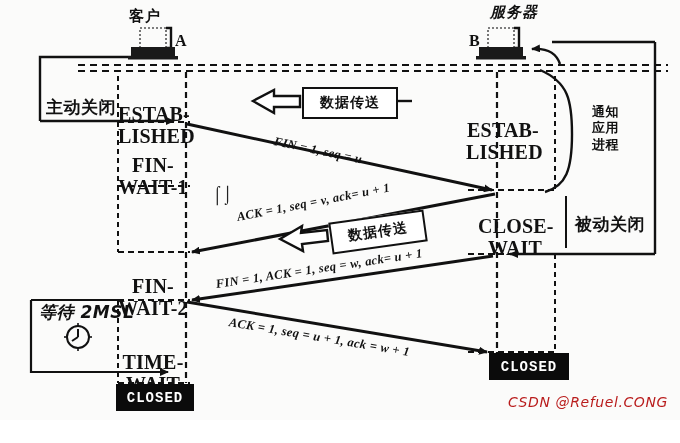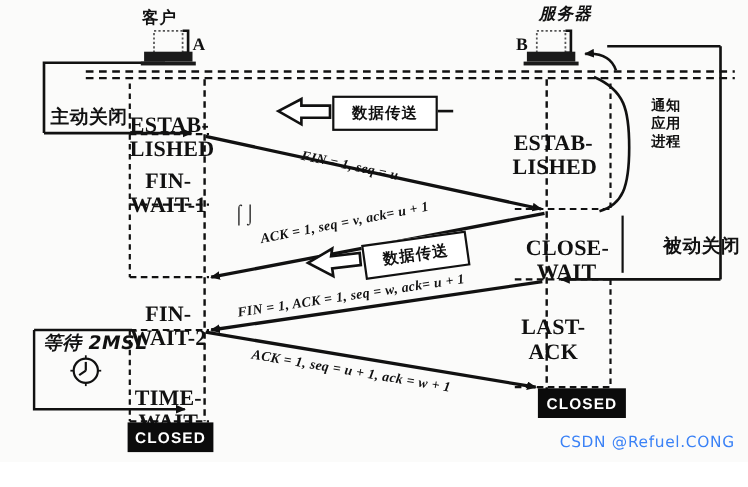--- a/index.html
+++ b/index.html
@@ -55,21 +55,21 @@
     font-size: 13px;
     font-weight: 700;
     letter-spacing: 0.5px;
     line-height: 1.25;
   }
   
   .closed-box {
     position: absolute;
     background: #0b0b0b;
     color: #ffffff;
-    font-family: Liberation Sans, sans-serif;
+    font-family: Liberation Mono, monospace;
     font-size: 14px;
     font-weight: 700;
     letter-spacing: 1px;
     display: flex;
     align-items: center;
     justify-content: center;
   }
   
   .datbox {
     position: absolute;
@@ -94,22 +94,23 @@
     white-space: nowrap;
     transform-origin: 0 50%;
     letter-spacing: 0.3px;
   }
   .watermark {
     position: absolute;
     right: 12px;
     bottom: 10px;
     font-family: "DejaVu Sans", "Liberation Sans", sans-serif;
     font-size: 14px;
-    color: #3b82f6;
+    color: #b91c1c;
     letter-spacing: 0.6px;
+    font-style: italic;
   }
   svg.layer {
     position: absolute;
     left: 0;
     top: 0;
     width: 680px;
     height: 443px;
   }
   .ibar {
     position: absolute;
@@ -243,31 +244,30 @@
   <div class="lbl host-cap" style="left:490px; top:4px;font-style:italic;">服务器</div>
   <div class="lbl host-letter" style="left:469px; top:32px;">B</div>
 
   <div class="lbl state" style="left:118px; top:84px; width:70px;">ESTAB-<br>LISHED</div>
   <div class="lbl state" style="left:118px; top:135px; width:70px;">FIN-<br>WAIT-1</div>
   <div class="lbl state" style="left:118px; top:256px; width:70px;">FIN-<br>WAIT-2</div>
   <div class="lbl state" style="left:118px; top:332px; width:70px;">TIME-<br>WAIT</div>
 
   <div class="lbl state" style="left:466px; top:100px; width:74px;">ESTAB-<br>LISHED</div>
   <div class="lbl state" style="left:478px; top:196px; width:74px;">CLOSE-<br>WAIT</div>
-  <div class="lbl state" style="left:466px; top:268px; width:74px;">LAST-<br>ACK</div>
 
   <div class="closed-box" style="left:116px; top:384px; width:78px; height:27px;">CLOSED</div>
   <div class="closed-box" style="left:489px; top:353px; width:80px; height:27px;">CLOSED</div>
 
   <div class="datbox" style="left:302px; top:87px; width:92px; height:28px;">数据传送</div>
   <div class="datbox" style="left:330px; top:216px; width:92px; height:28px; transform:rotate(-8deg);">数据传送</div>
 
   <div class="lbl cn" style="left:46px; top:98px;">主动关闭</div>
-  <div class="lbl cn" style="left:575px; top:215px;margin-left:28px;">被动关闭</div>
-  <div class="lbl cn-small" style="left:592px; top:88px;font-family:Liberation Serif, serif;">通知<br>应用<br>进程</div>
+  <div class="lbl cn" style="left:575px; top:215px;">被动关闭</div>
+  <div class="lbl cn-small" style="left:592px; top:104px;">通知<br>应用<br>进程</div>
   <div class="lbl cn" style="left:39px; top:303px;font-style:italic;">等待 2MSL</div>
 
   <div class="ibar" style="left:212px; top:185px;">⌠⌡</div>
 
   <div class="seg" style="left:274px; top:134px; transform:rotate(12deg);">FIN = 1, seq = u</div>
   <div class="seg" style="left:237px; top:210px; transform:rotate(-11deg);">ACK = 1, seq = v, ack= u + 1</div>
   <div class="seg" style="left:216px; top:277px; transform:rotate(-8.5deg);">FIN = 1, ACK = 1, seq = w, ack= u + 1</div>
   <div class="seg" style="left:229px; top:315px; transform:rotate(9.5deg);">ACK = 1, seq = u + 1, ack = w + 1</div>
 
   <div class="watermark">CSDN @Refuel.CONG</div>

